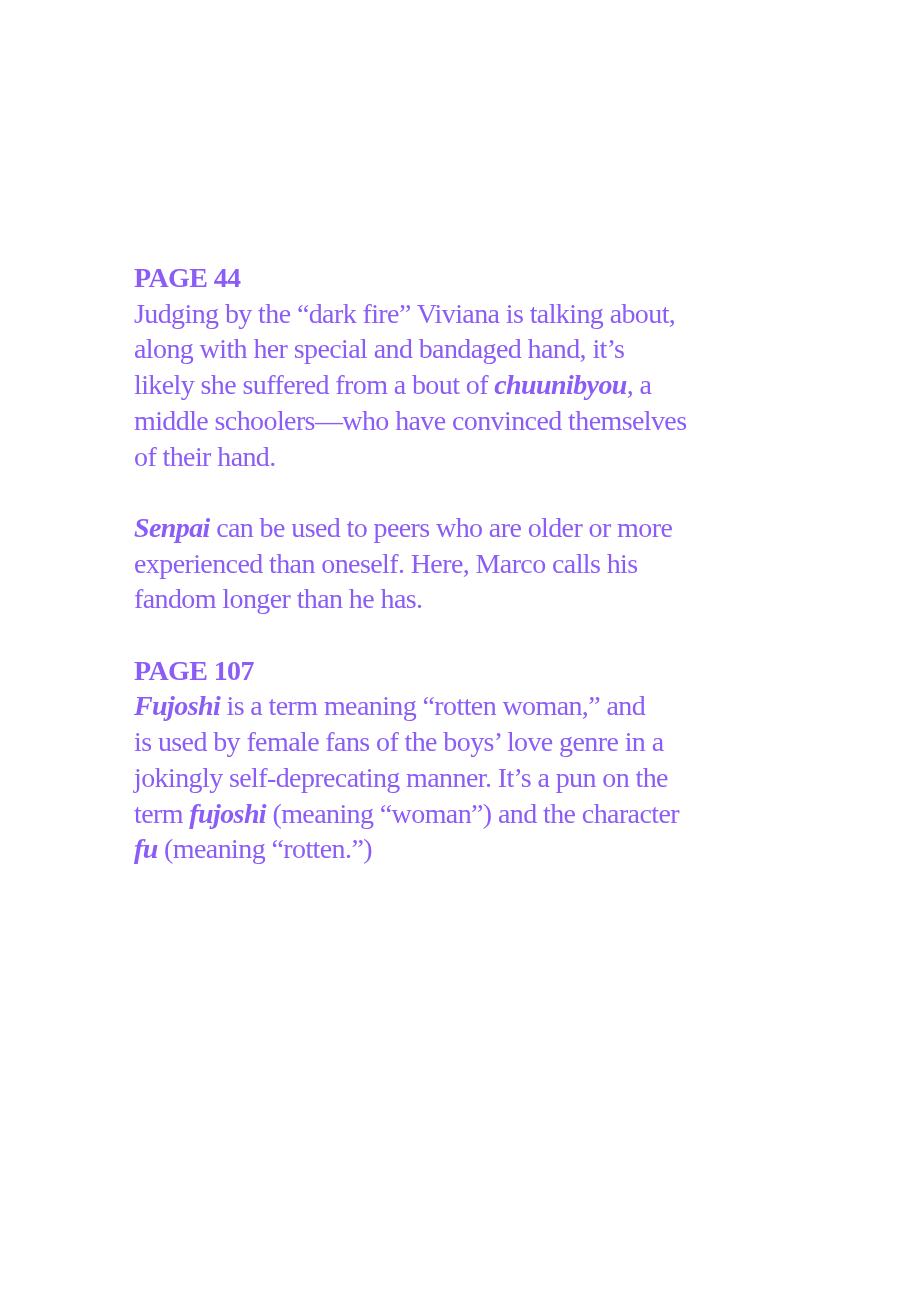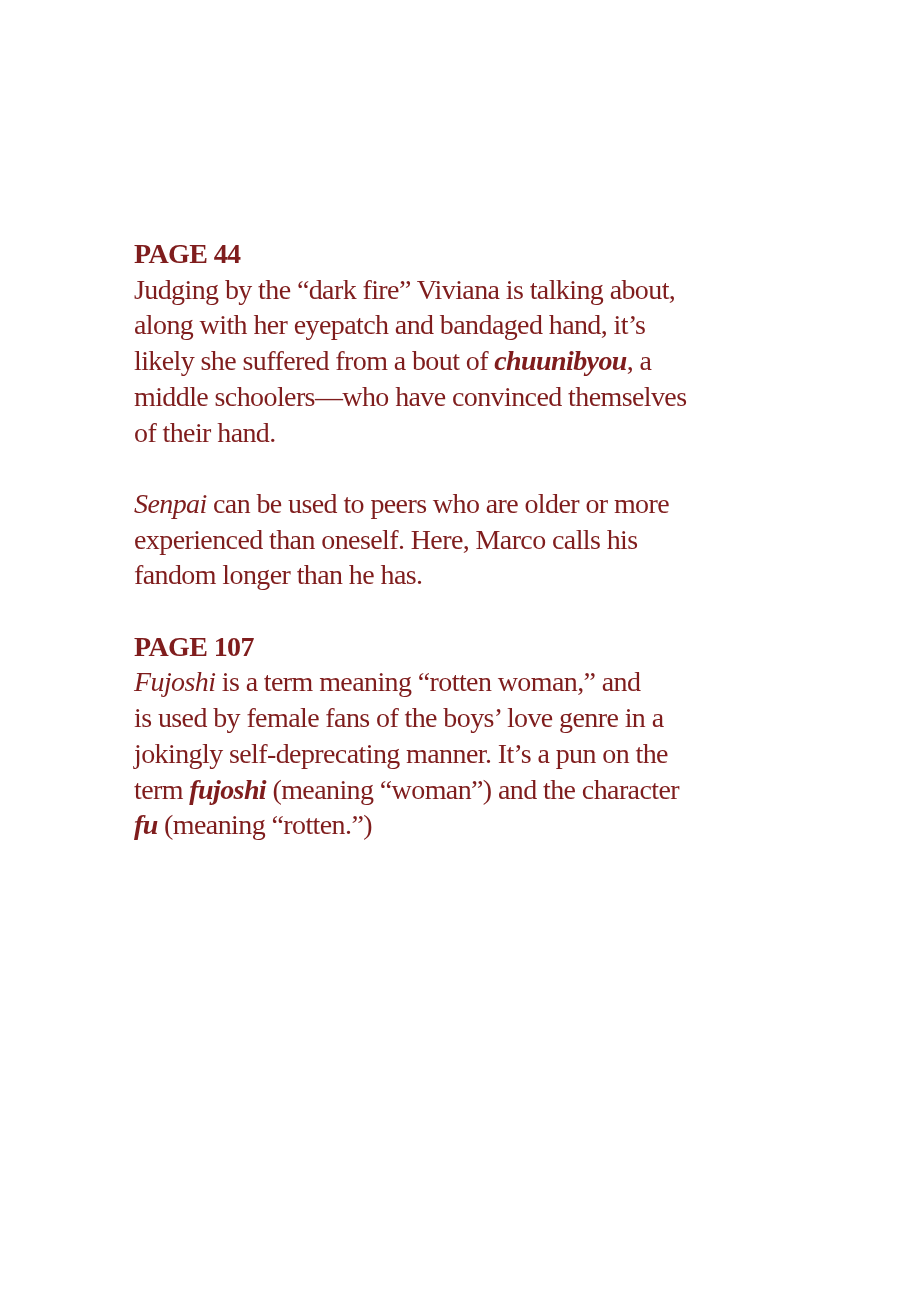--- a/index.html
+++ b/index.html
@@ -29,30 +29,30 @@
     font-weight: 700;
     margin: 0;
     font-size: 28px;
     line-height: 35.7px;
   }
   .line {
     white-space: pre;
   }
   .r  { font-style: normal; font-weight: 400; }
   .i  { font-style: italic; font-weight: 700; }
-  .bi { font-style: italic; font-weight: 400; }
+  .bi { font-style: italic; font-weight: 700; }
 </style>
 </head>
 <body style="background: rgb(255, 255, 255);">
 
-<main class="doc" id="doc" style="color: #7f1d1d;">
+<main class="doc" id="doc" style="color: #8b5cf6; margin-top: 24px;">
     <section class="section">
       <h2 class="heading">PAGE 44</h2>
       <div class="line"><span class="r">Judging by the “dark fire” Viviana is talking about,</span></div>
-      <div class="line"><span class="r">along with her eyepatch and bandaged hand, it’s</span></div>
+      <div class="line"><span class="r">along with her special and bandaged hand, it’s</span></div>
       <div class="line"><span class="r">likely she suffered from a bout of </span><span class="i">chuunibyou</span><span class="r">, a</span></div>
       <div class="line"><span class="r">middle schoolers—who have convinced themselves</span></div>
       <div class="line"><span class="r">of their hand.</span></div>
     </section>
     <section class="section">
       <div class="line"><span class="bi">Senpai</span><span class="r"> can be used to peers who are older or more</span></div>
       <div class="line"><span class="r">experienced than oneself. Here, Marco calls his</span></div>
       <div class="line"><span class="r">fandom longer than he has.</span></div>
     </section>
     <section class="section">

